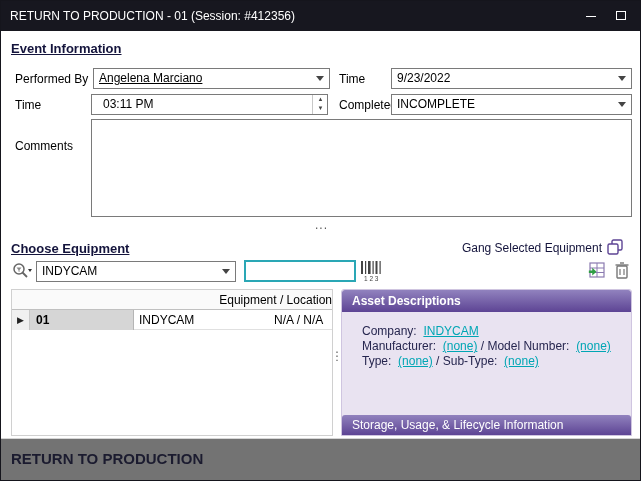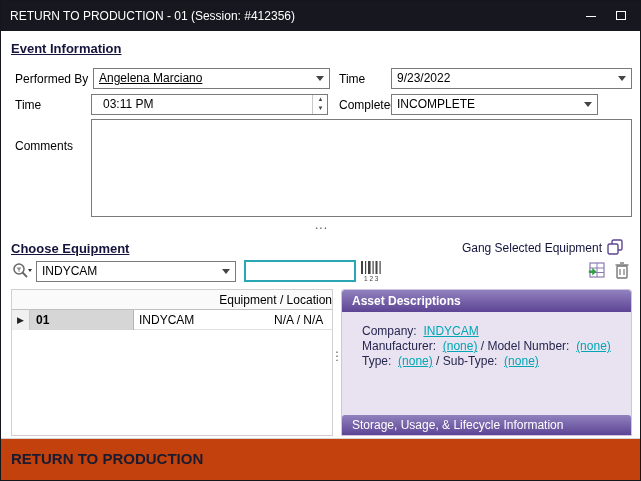--- a/index.html
+++ b/index.html
@@ -48,21 +48,21 @@
   
   .asset-panel { position:absolute; left:340px; top:288px; width:291px; height:147px; background:#e9e3f1; border:1px solid #cfc5e0; border-radius:3px 3px 0 0; overflow:hidden; }
   .panel-hdr { position:relative; height:22px; background:linear-gradient(#9182be, #5d4494); color:#fff; font-size:12px; font-weight:bold; line-height:22px; padding-left:10px; border-radius:3px 3px 0 0; }
   .panel-body { position:relative; padding:12px 0 0 20px; font-size:12px; color:#26264f; line-height:15px; }
   .panel-body .row { white-space:nowrap; }
   .plabel { color:#26264f; }
   a.tlink { color:#00a6b4; text-decoration:underline; cursor:pointer; }
   .panel-ftr { position:absolute; left:0; bottom:0; width:100%; height:20px; background:linear-gradient(#9182be, #5d4494); color:#fff; font-size:12px; font-weight:normal; line-height:20px; padding-left:10px; border-radius:3px 3px 0 0; }
 
   
-  .footer { position:absolute; left:0; top:437px; width:100%; height:43px; background:#c2410c; border-top:1px solid #d5d5d5; }
+  .footer { position:absolute; left:0; top:437px; width:100%; height:43px; background:#737373; border-top:1px solid #d5d5d5; }
   .footer-title { position:absolute; left:10px; top:11px; font-size:15px; font-weight:bold; color:#1b1b2f; }
 
   .gang-wrap { position:absolute; left:0; top:238px; width:631px; }
   .gang-label { position:absolute; right:30px; top:2px; font-size:12px; color:#14143c; }
   svg { display:block; }
 </style>
 </head>
 <body>
 
 <div class="window">
@@ -94,21 +94,21 @@
   <div class="lbl" style="left:14px; top:97px;">Time</div>
   <div class="spinbox" style="left:90px; top:93px; width:237px;">
     <span>03:11 PM</span>
     <span class="spinner">
       <span class="spin-up">▲</span>
       <span class="spin-down">▼</span>
     </span>
   </div>
 
   <div class="lbl" style="left:338px; top:97px;">Completed</div>
-  <div class="combo" style="left:390px; top:93px; width:207px;">
+  <div class="combo" style="left:390px; top:93px; width:241px;">
     <span>INCOMPLETE</span>
     <span class="arrow"></span>
   </div>
 
   <div class="lbl" style="left:14px; top:120px;margin-top:18px;">Comments</div>
   <textarea class="comments-box" style="left: 90px; top: 118px; width: 541px; height: 98px;"></textarea>
   <div class="dots-handle" style="left:314px; top:217px;">...</div>
 
   <div class="section-title" style="left:10px; top:240px;">Choose Equipment</div>
 

